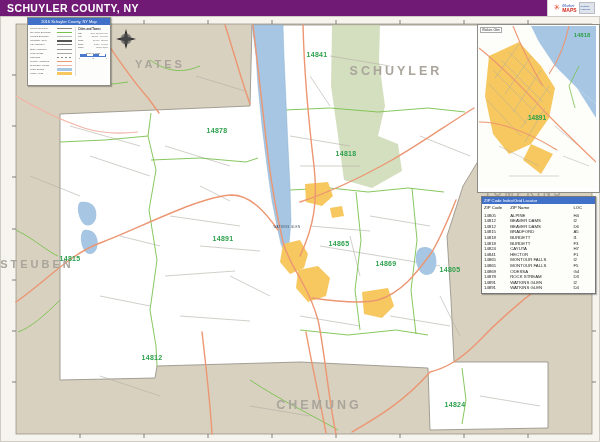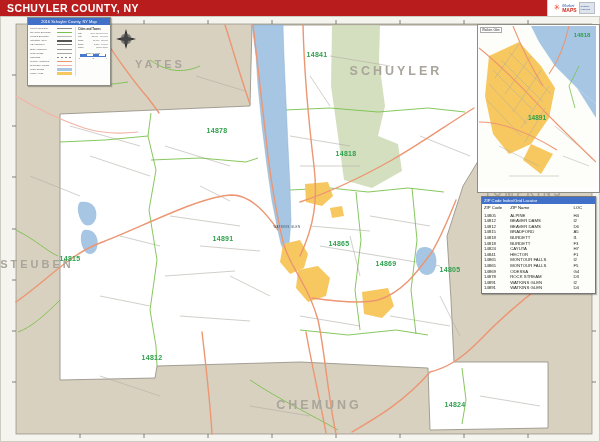--- a/index.html
+++ b/index.html
@@ -1,20 +1,20 @@
 <!DOCTYPE html>
 <html><head>
 <meta charset="utf-8">
 <style>
   html,body{margin:0;padding:0;background:#fff;}
   .page{position:relative;width:600px;height:442px;overflow:hidden;
         font-family:"Liberation Sans",sans-serif;background:#f4f2ec;}
 
   
-  .header{position:absolute;left:0;top:0;width:600px;height:16px;background:#b91c1c;}
+  .header{position:absolute;left:0;top:0;width:600px;height:16px;background:#701a75;}
   .header-title{position:absolute;left:7px;top:2px;font-size:10.5px;font-weight:bold;
                 color:#fff;letter-spacing:.4px;}
   .logo-box{position:absolute;right:0;top:0;width:52px;height:16px;background:#fff;
             border-left:1px solid #d0d0d0;display:flex;align-items:center;justify-content:center;gap:2px;}
   .logo-star{font-size:8px;color:#e8452a;line-height:8px;}
   .logo-words{display:flex;flex-direction:column;line-height:4px;}
   .logo-w1{font-size:4px;color:#2a55b0;font-style:italic;}
   .logo-w2{font-size:5px;color:#d22a1e;font-weight:bold;}
   .logo-side{width:13px;height:10px;background:#dfe3ea;border:0.5px solid #b8bcc6;
              display:flex;flex-direction:column;justify-content:center;padding-left:1px;}

